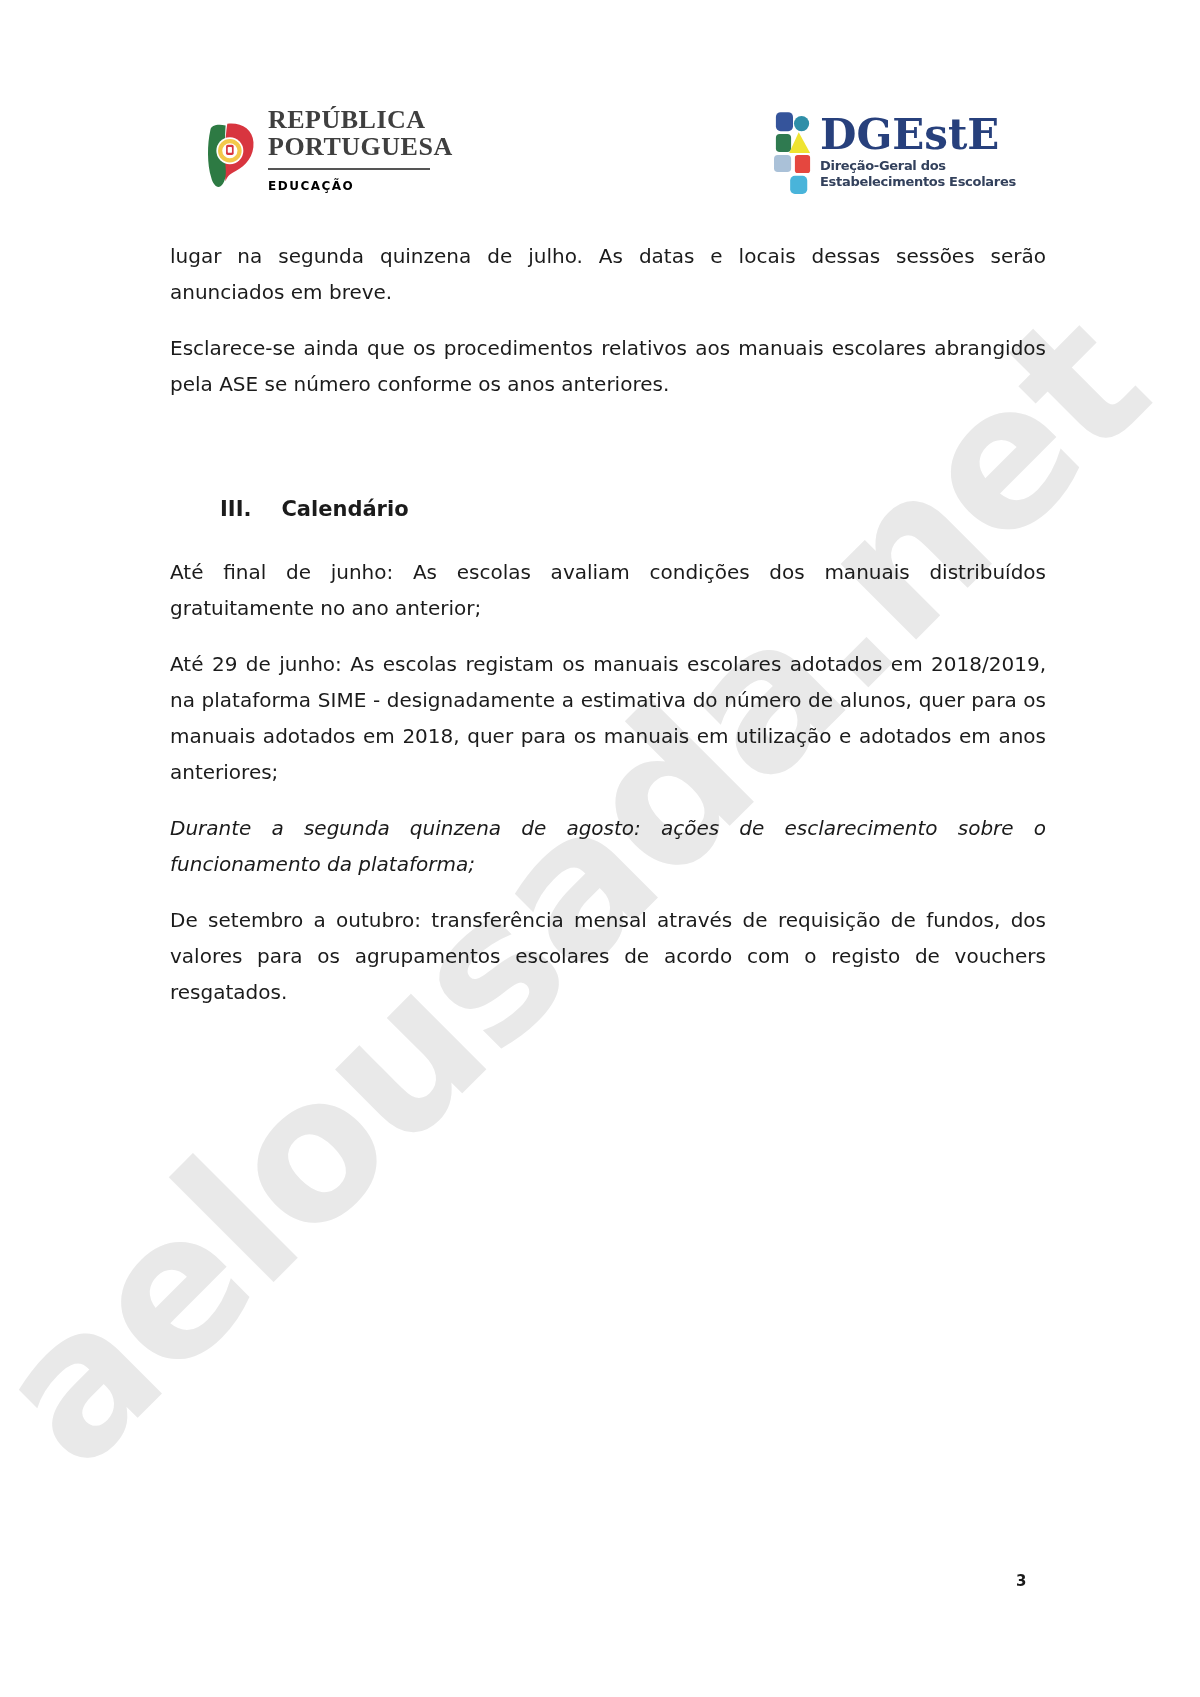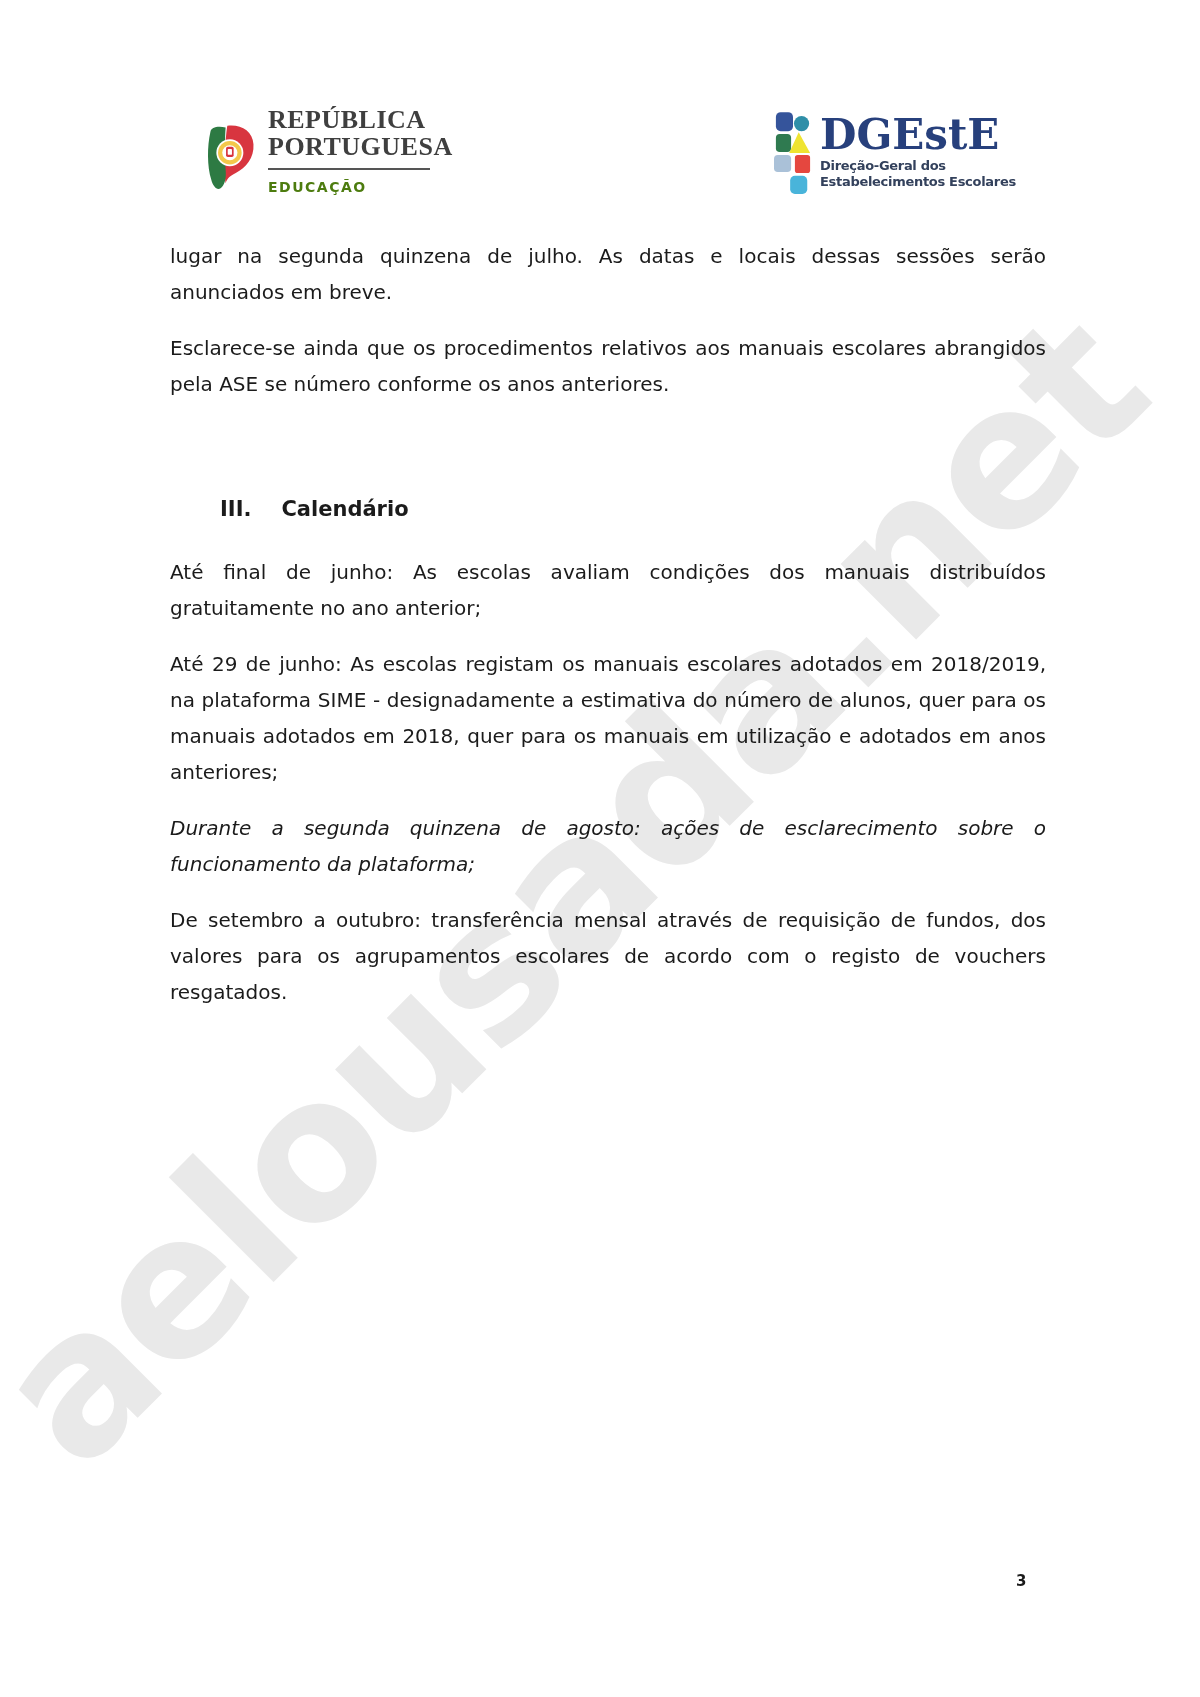--- a/index.html
+++ b/index.html
@@ -38,23 +38,23 @@
     font-size:26px;line-height:27px;
     letter-spacing:0.5px;
     color:#3f3f3f;
   }
   .rep-divider{
     width:162px;height:0;
     border-top:2px solid #555555;
     margin:8px 0 9px 0;
   }
   .rep-dept{
-    font-size:14px;font-weight:bold;
+    font-size:12px;font-weight:bold;
     letter-spacing:1.5px;
-    color:#4d7c0f;
+    color:#000000;
   }
   .logo-dgeste{
     position:absolute;left:774px;top:112px;
     display:flex;align-items:flex-start;
     z-index:1;
   }
   .dg-mark{display:block;}
   .dg-text{margin-left:8px;}
   .dg-acronym{
     font-family:"DejaVu Serif", serif;

